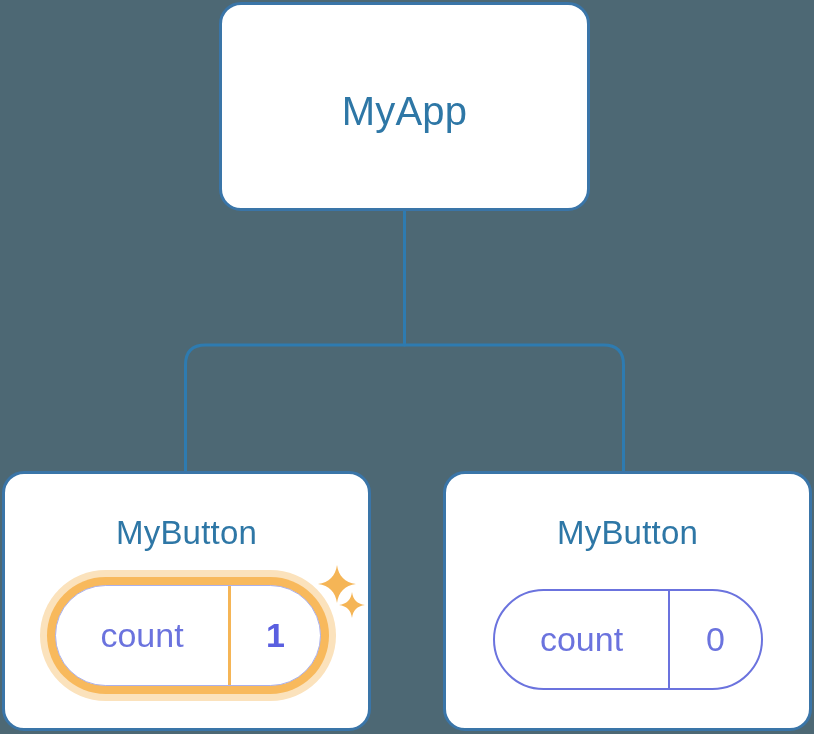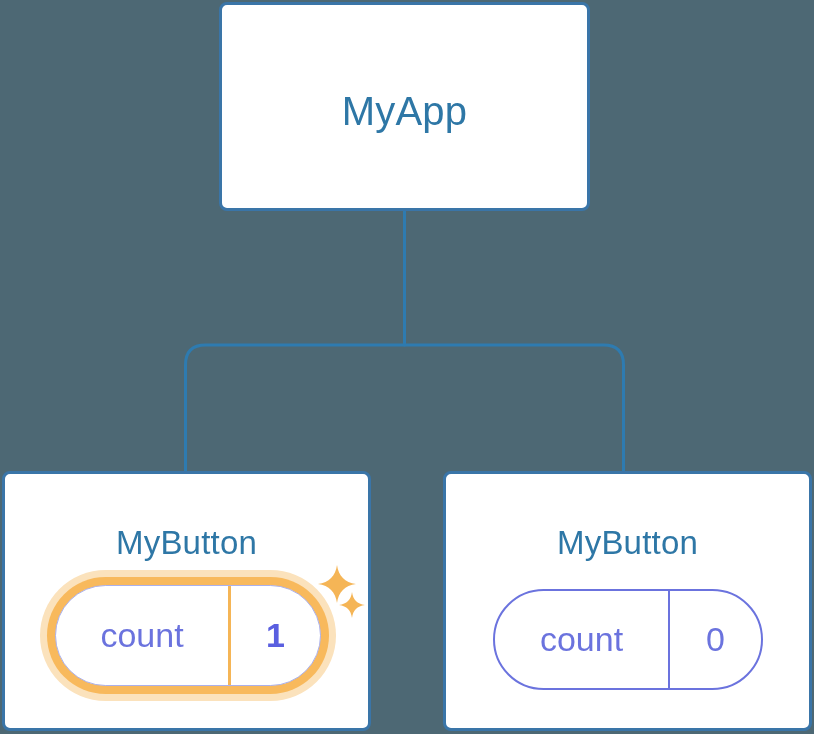--- a/index.html
+++ b/index.html
@@ -28,21 +28,21 @@
     width: 814px;
     height: 734px;
     pointer-events: none;
   }
 
   
   .node-box {
     position: absolute;
     background: #ffffff;
     border: 3px solid #3a75a8;
-    border-radius: 8px;
+    border-radius: 22px;
     box-sizing: border-box;
   }
   .node-title {
     position: absolute;
     left: 0;
     right: 0;
     text-align: center;
     color: #2e77a6;
     font-weight: 400;
     letter-spacing: 0.2px;
@@ -66,21 +66,21 @@
     width: 369px;
     height: 260px;
   }
   #node-btn-right {
     left: 443px;
     top: 471px;
     width: 369px;
     height: 260px;
   }
   .node-box .node-title.btn-title {
-    top: 50px;
+    top: 40px;
     font-size: 33px;
   }
 
   
   .pill-wrap {
     position: absolute;
   }
   .pill {
     position: relative;
     display: flex;

